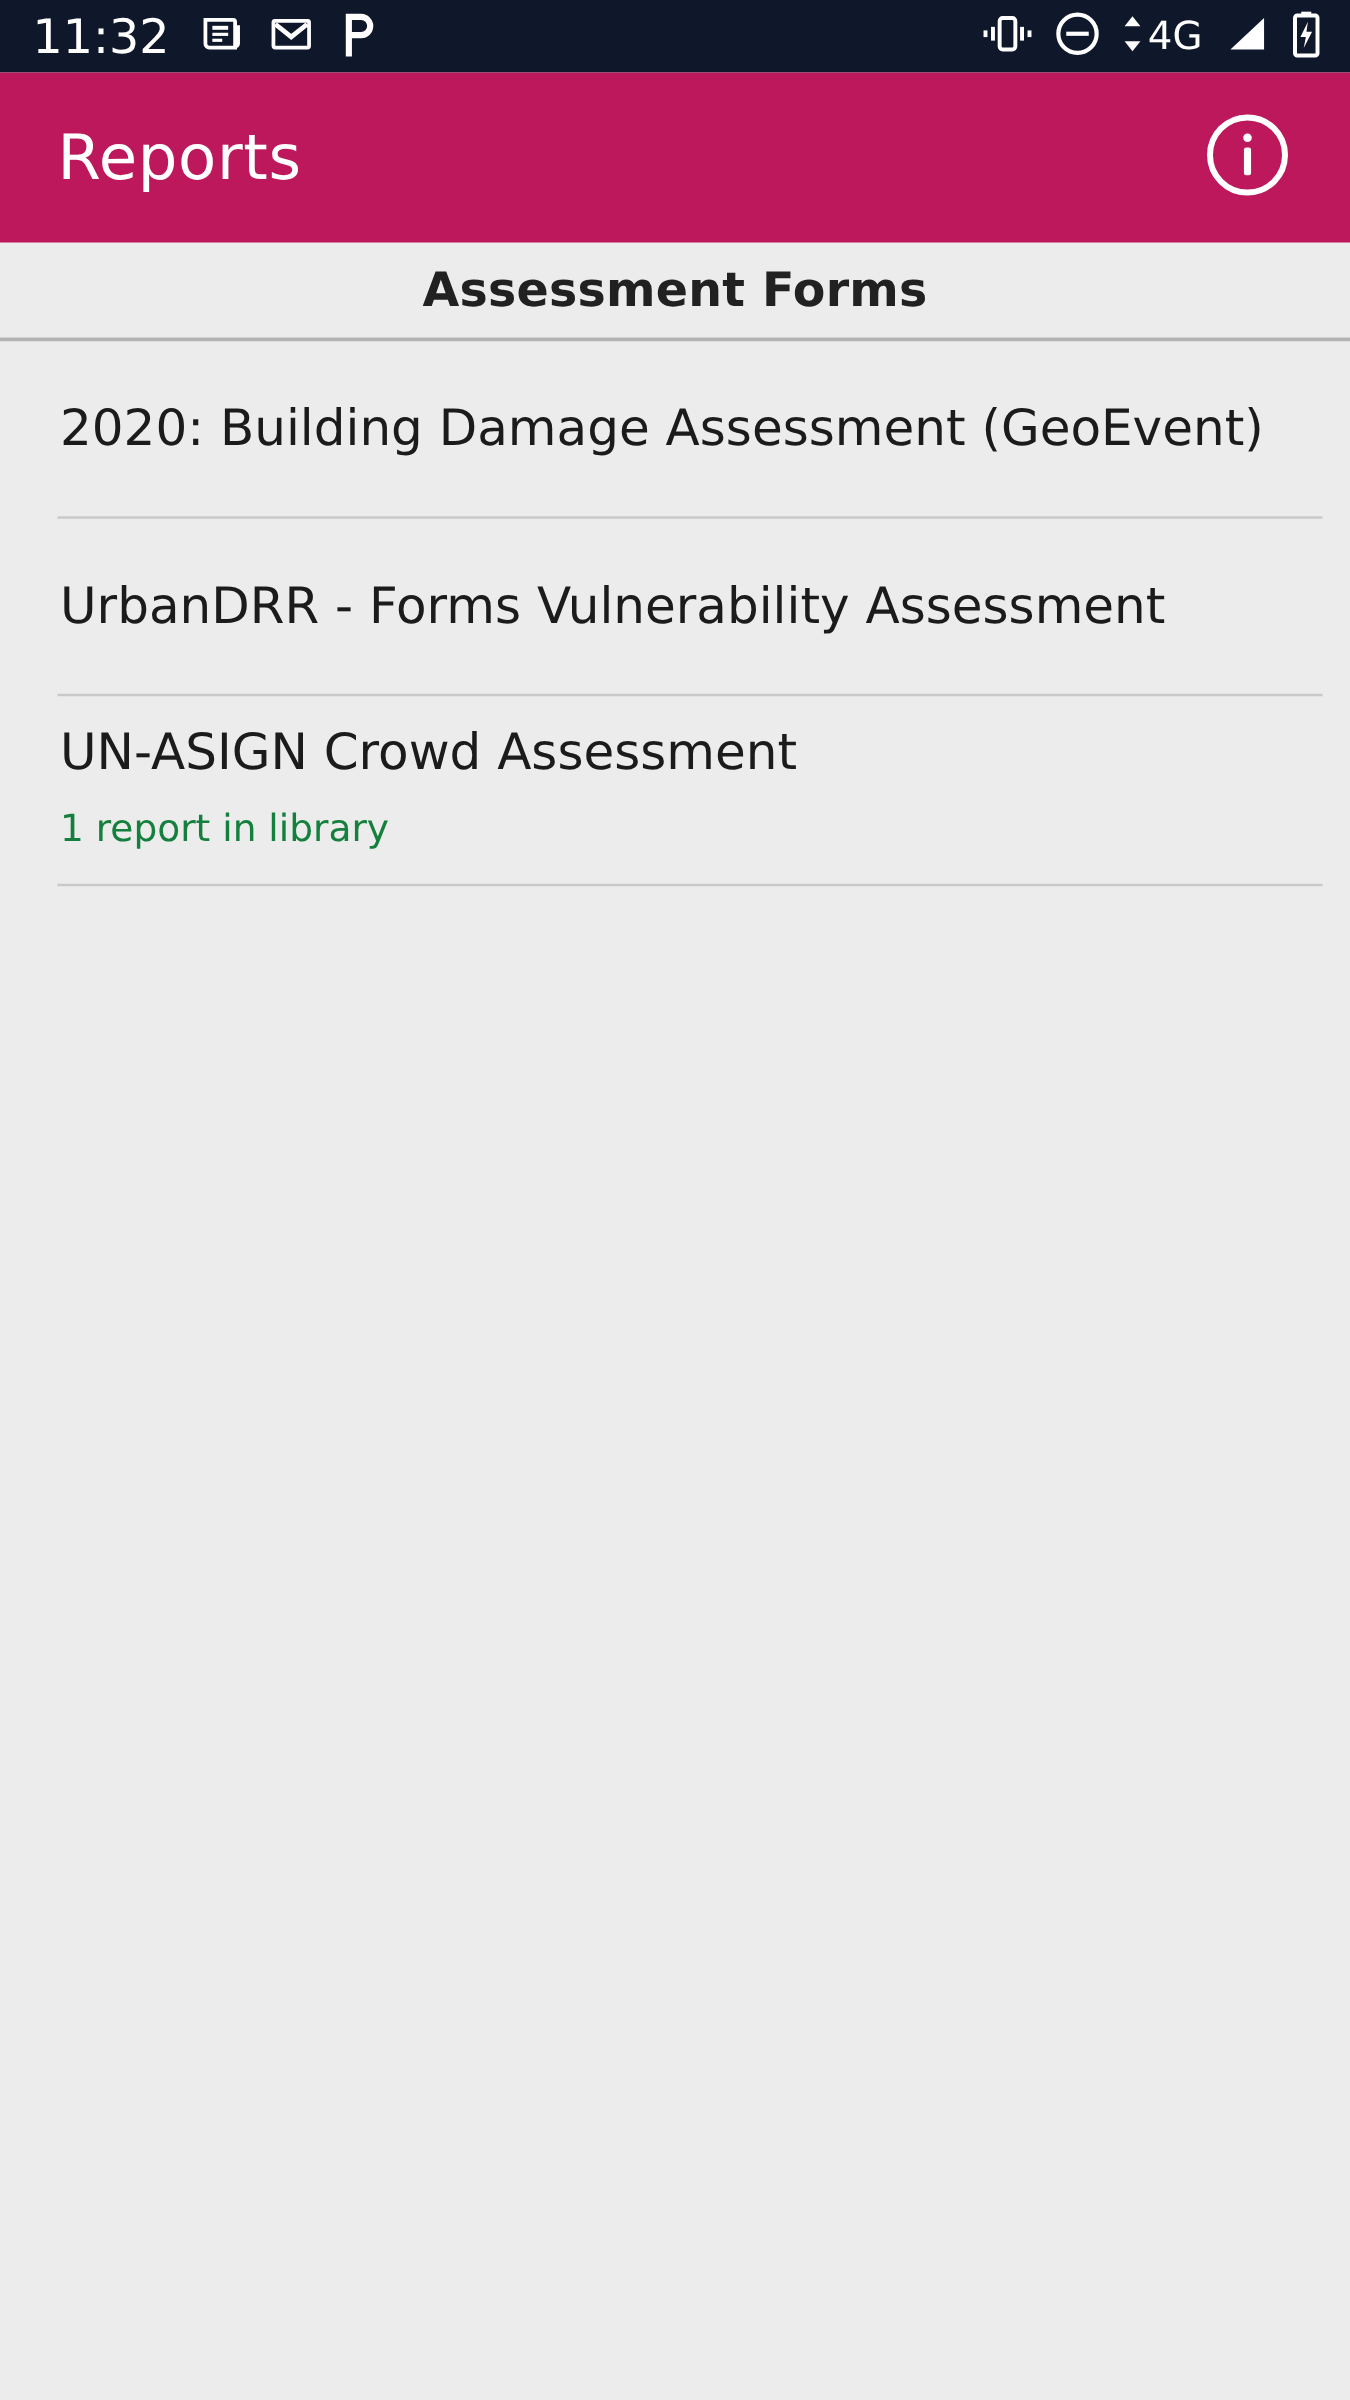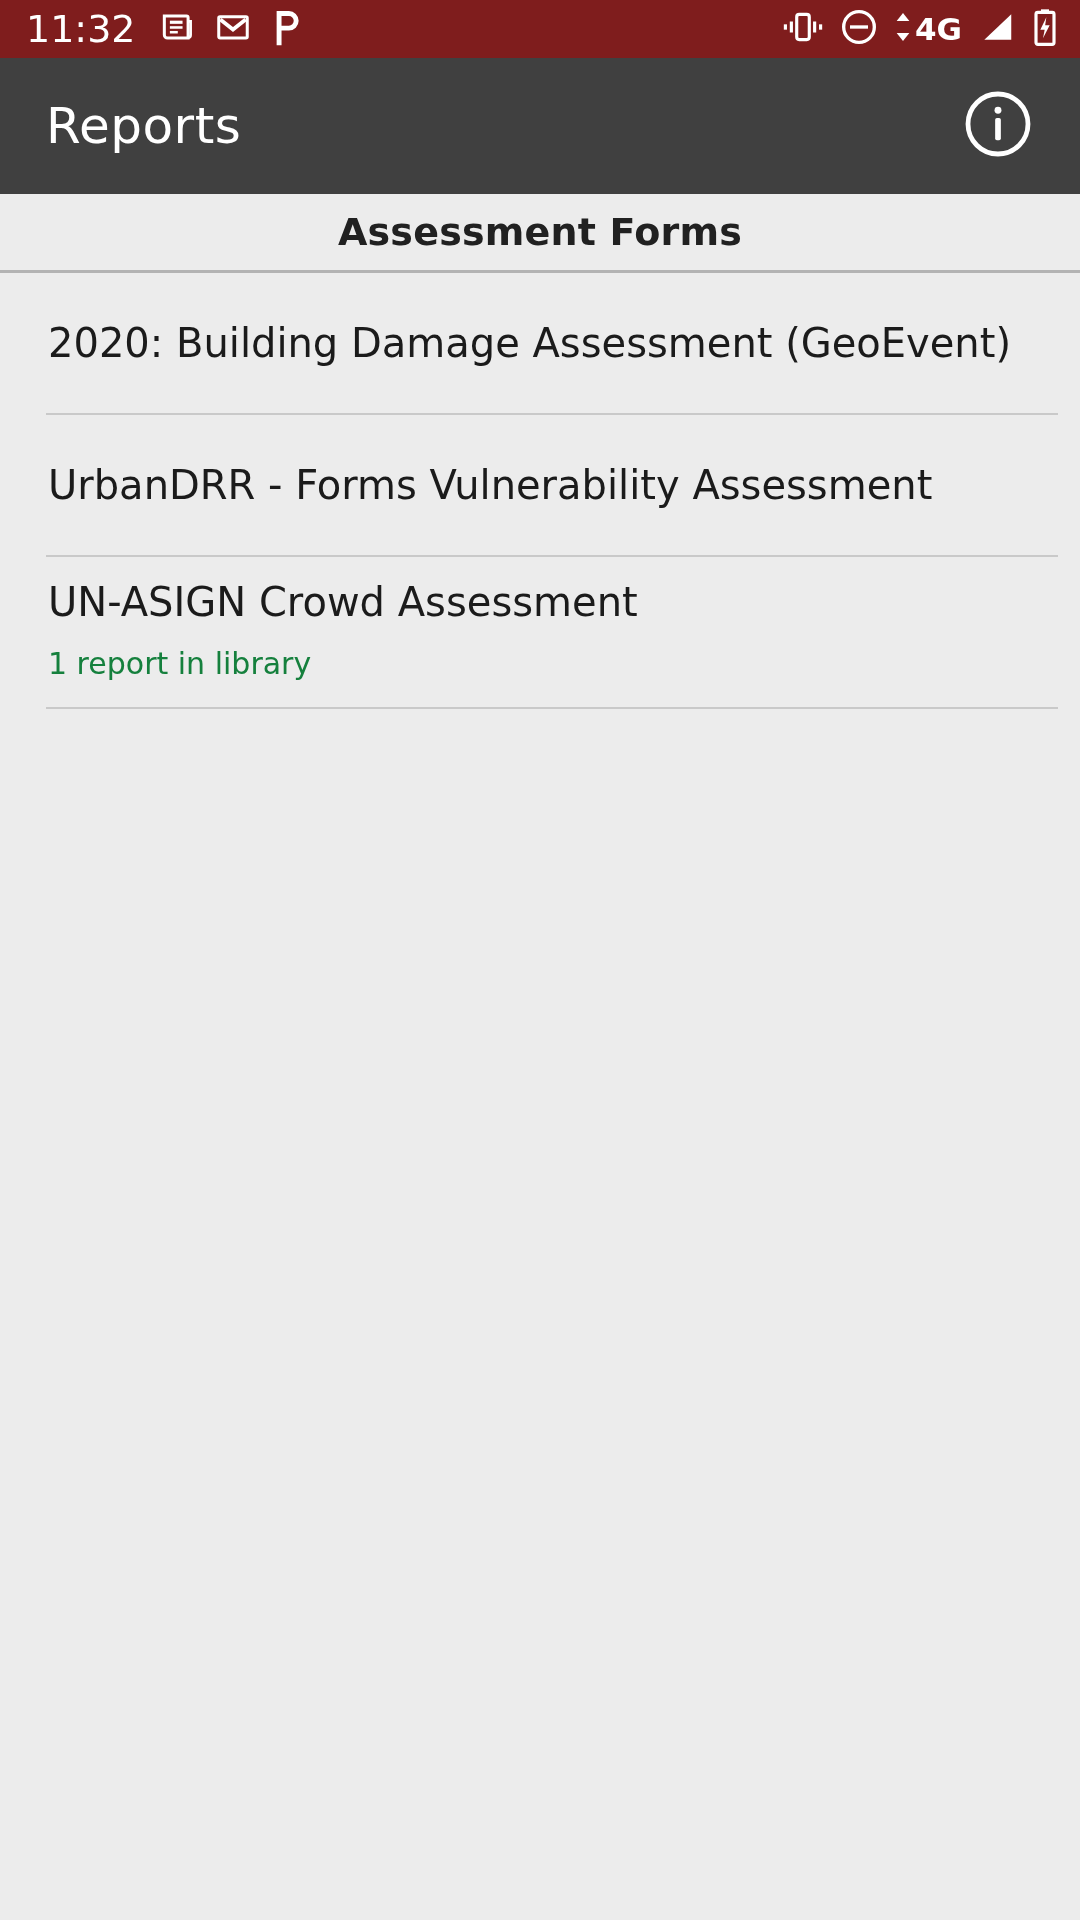--- a/index.html
+++ b/index.html
@@ -6,45 +6,45 @@
   html, body {
     width:1080px; height:1920px;
     background:#ececec;
     font-family:"DejaVu Sans", sans-serif;
     overflow:hidden;
   }
 
   
   .status-bar{
     height:58px; width:100%;
-    background:#7f1d1d;
+    background:#0f172a;
     display:flex; align-items:center;
     padding:0 22px 0 26px;
     color:#ffffff;
   }
   .status-clock{
     font-size:38px; font-weight:400; letter-spacing:0px;
     font-family:"DejaVu Sans", sans-serif;
     line-height:58px;
   }
   .status-left-icons{ display:flex; align-items:center; gap:18px; margin-left:22px; }
   .status-spacer{ flex:1 1 auto; }
   .status-right-icons{ display:flex; align-items:center; gap:14px; }
   .sicon{ display:block; }
 
   .net-label{
-    font-size:31px; font-weight:700; line-height:1;
+    font-size:31px; font-weight:400; line-height:1;
     font-family:"DejaVu Sans", sans-serif;
   }
   .net-group{ display:flex; align-items:center; gap:2px; }
 
   
   .app-bar{
     height:136px; width:100%;
-    background:#404040;
+    background:#be185d;
     display:flex; align-items:center;
     padding:0 44px 0 46px;
     position:relative;
   }
   .app-title{
     color:#ffffff;
     font-size:50px;
     font-weight:400;
     letter-spacing:0.5px;
     line-height:1;

